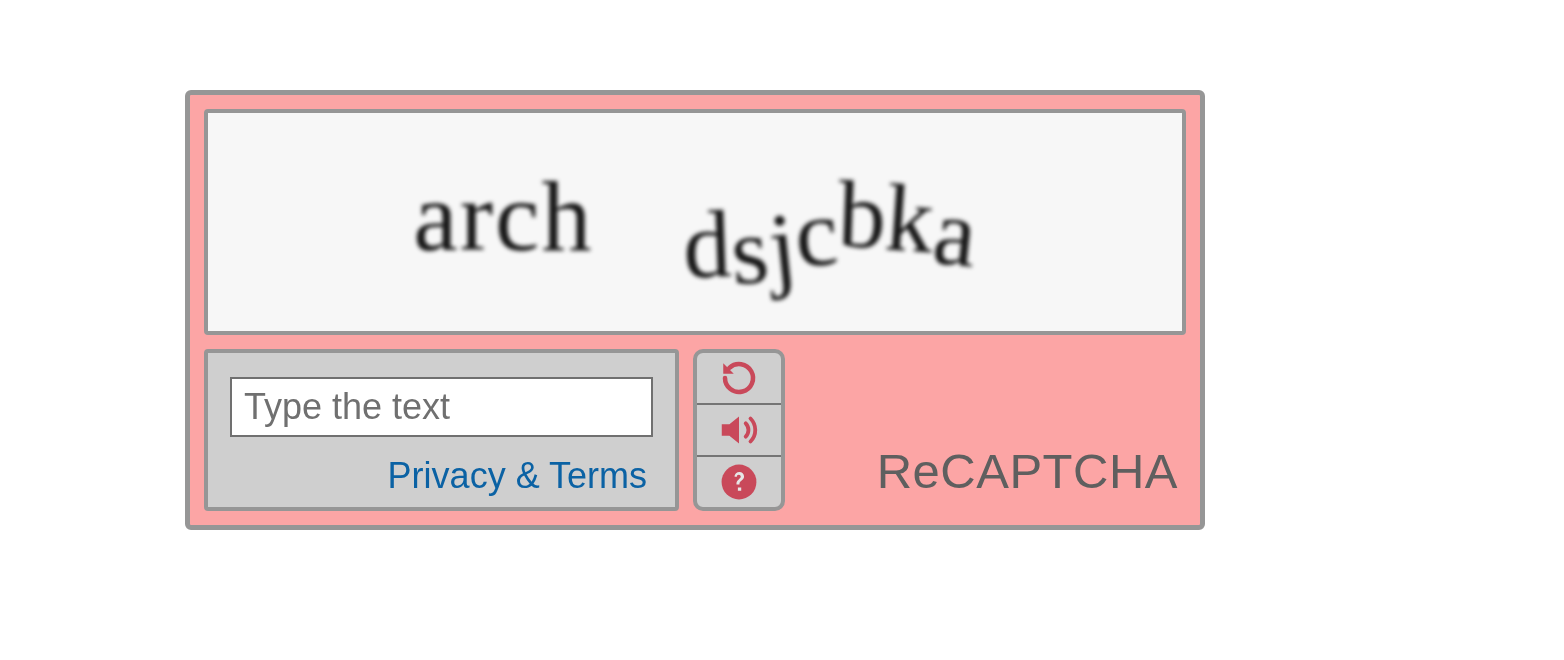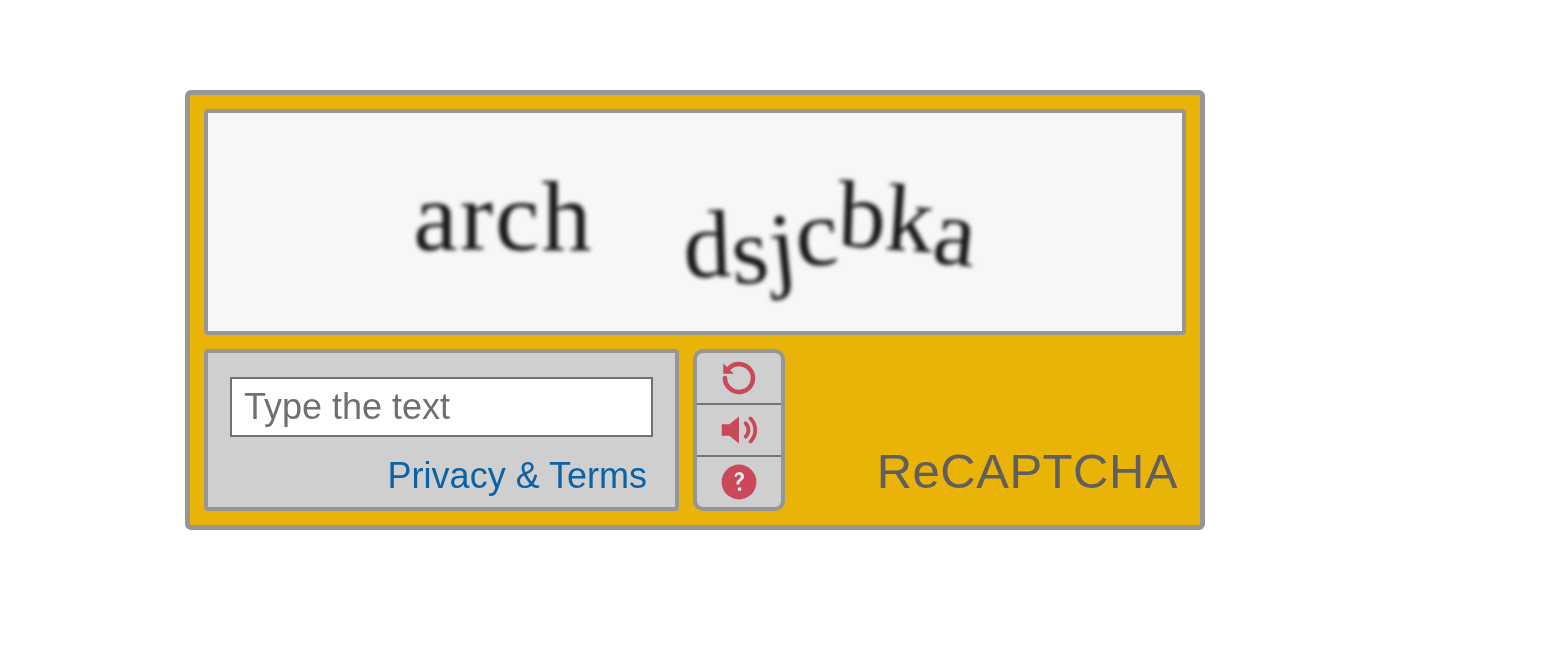--- a/index.html
+++ b/index.html
@@ -10,21 +10,21 @@
       font-family: -apple-system, BlinkMacSystemFont, "Segoe UI", Helvetica, Arial, sans-serif;
       display: flex;
       align-items: center;
       justify-content: flex-start;
       padding-left: 185px;
       padding-top: 90px;
       align-items: flex-start;
     }
     .captcha-widget {
       width: 1020px;
-      background: #eab308;
+      background: #fca5a5;
       border: 5px solid #969696;
       border-radius: 6px;
       padding: 14px;
       display: flex;
       flex-direction: column;
       gap: 14px;
     }
     .challenge-image {
       width: 100%;
       height: 226px;

